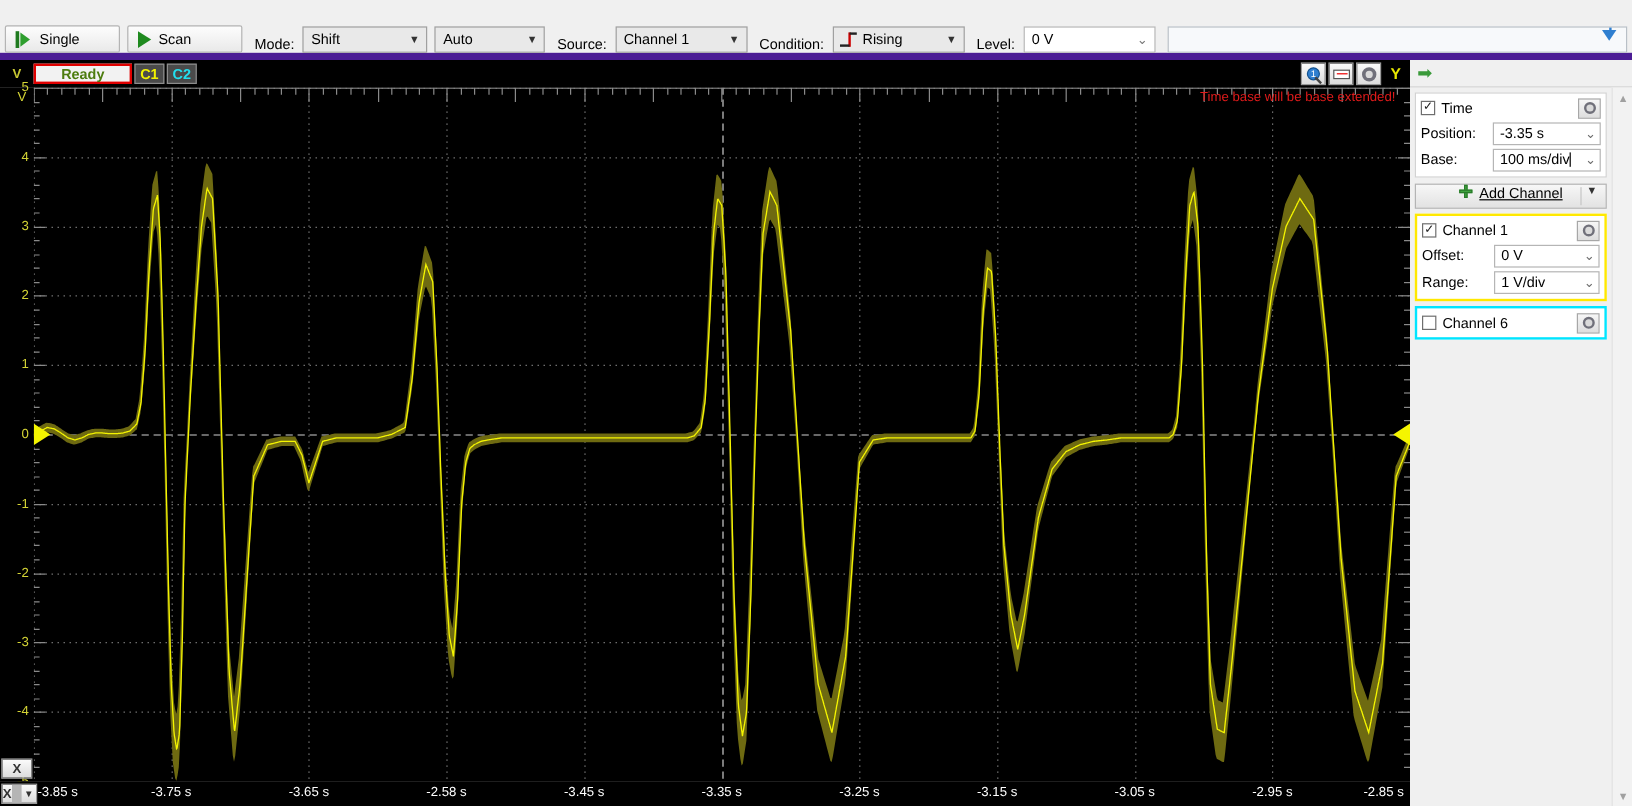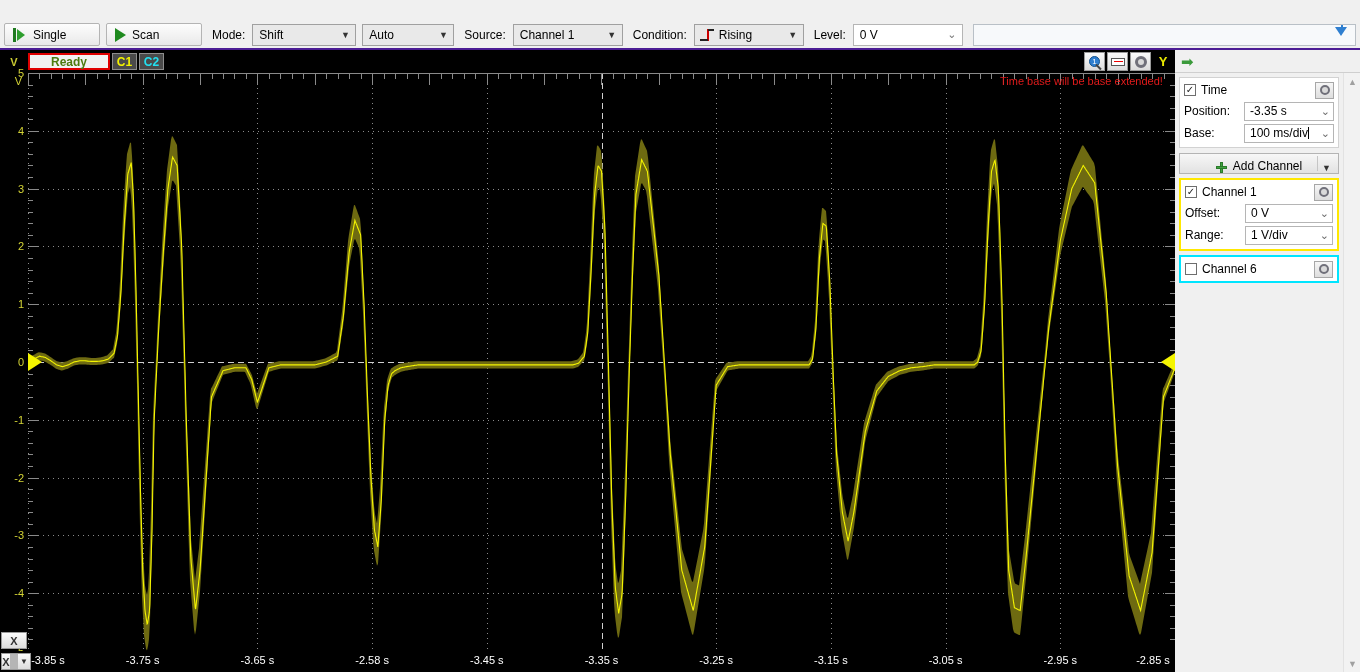--- a/index.html
+++ b/index.html
@@ -32,23 +32,23 @@
     width: 11px; height: 8px; background: #fff; border: 1px solid #4a7db5;
   }
   .winicon b {
     display:block; position:absolute; left:3px; top:2px; width:11px; height:3px;
     background:#5d96cf;
   }
 
   
   .toolbar {
     position: absolute; left: 0; top: 21px; width: 1360px; height: 29px;
-    background: #f0f0f0; display: flex; align-items: center;
+    background: #f0f0f0; display: flex; align-items: flex-end;
     padding: 0 4px; gap: 0px;
-    border-bottom: 2px solid #4c1d95;
+    border-bottom: 6px solid #4c1d95;
   }
   .tb-btn {
     height: 23px; min-width: 96px; display: flex; align-items: center; gap: 6px;
     background: linear-gradient(#fdfdfd,#e9e9e9);
     border: 1px solid #b4b4b4; border-radius: 2px;
     padding: 0 8px; margin-right: 6px; font-size: 12px;
   }
   .tb-label { padding: 0 7px 0 4px; font-size: 12px; color:#000; white-space: nowrap;}
   .combo {
     height: 22px; border: 1px solid #a0a0a0; background: #e9e9e9;
@@ -190,21 +190,21 @@
   .rcombo {
     flex:1; height:19px; border:1px solid #b5b5b5; background:#fff;
     display:flex;align-items:center;justify-content:space-between;
     padding:0 3px 0 5px; font-size:12px; color:#000;
   }
   .rcombo .arrow{color:#6b6b6b;font-size:11px;}
   .caret { display:inline-block; width:1px; height:12px; background:#000; margin-left:0px; }
   .addch {
     margin:5px 4px 0 4px; height:21px;
     background:linear-gradient(#f7f7f7,#e2e2e2); border:1px solid #b4b4b4;
-    display:flex;align-items:flex-end;justify-content:center;position:relative;font-size:12px;
+    display:flex;align-items:flex-start;justify-content:center;position:relative;font-size:12px;text-decoration:underline;
   }
   .plus {
     width:11px;height:11px;position:relative;margin-right:6px;
   }
   .plus:before{content:"";position:absolute;left:4px;top:0;width:3px;height:11px;background:#3fa33f;border:1px solid #2a7a2a;box-sizing:border-box;}
   .plus:after{content:"";position:absolute;left:0;top:4px;width:11px;height:3px;background:#3fa33f;border:1px solid #2a7a2a;box-sizing:border-box;}
   .addch .dd { position:absolute; right:7px; font-size:9px; color:#333; }
   .addch .sep { position:absolute; right:20px; top:2px; bottom:2px; width:1px; background:#c5c5c5;}
 
   .vscroll {

